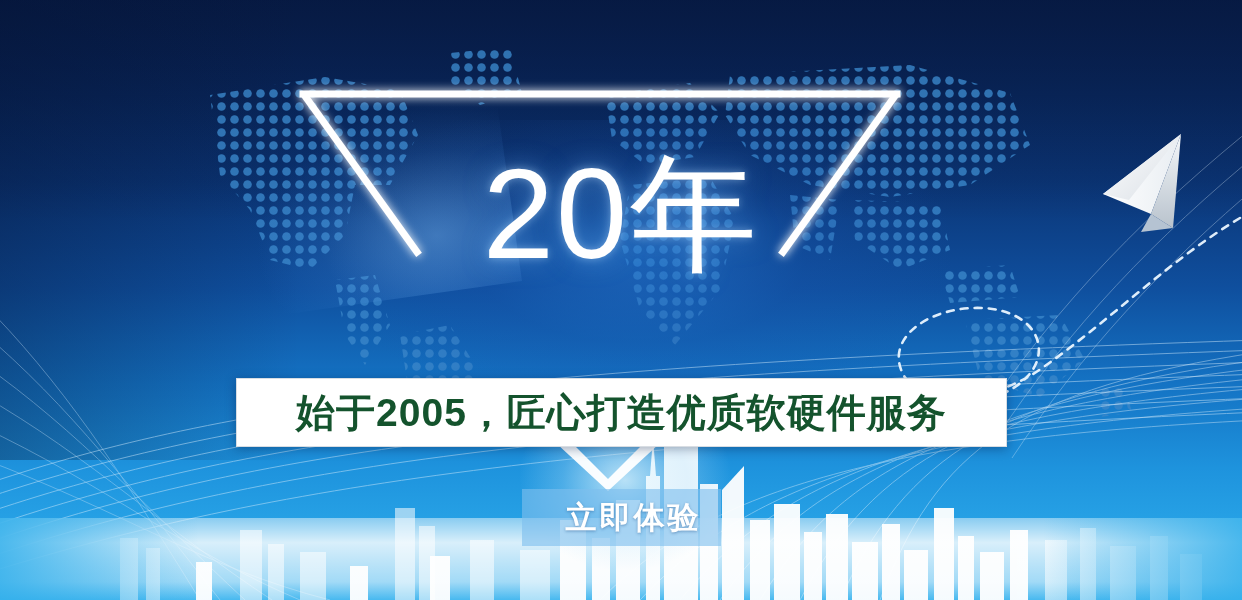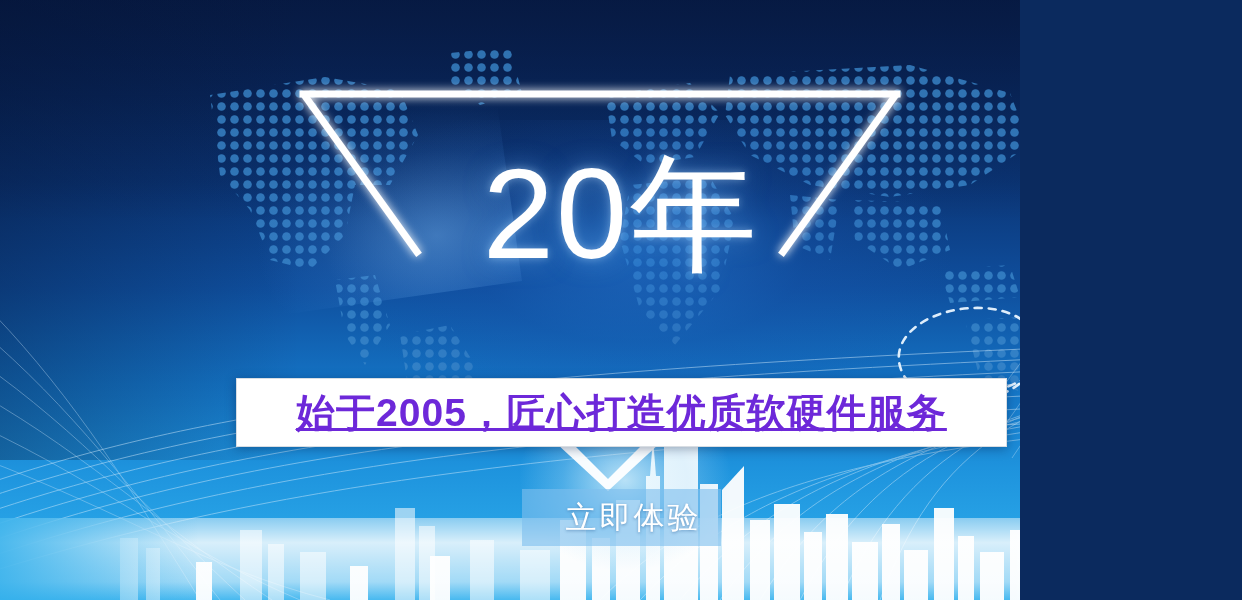--- a/index.html
+++ b/index.html
@@ -5,21 +5,21 @@
 <style>
   * { margin:0; padding:0; box-sizing:border-box; }
   html,body { background:#0b2a5e; }
   body {
     font-family:"Liberation Sans","DejaVu Sans",sans-serif;
     -webkit-font-smoothing:antialiased;
   }
 
   .banner {
     position:relative;
-    width:1020px;
+    width:1242px;
     height:600px;
     overflow:hidden;
     background:linear-gradient(to bottom,
        #0a2357 0%,
        #0a2a63 14%,
        #0b3576 30%,
        #0f4f9e 48%,
        #1473c4 64%,
        #1e93dd 78%,
        #29a6e8 90%,
@@ -122,44 +122,43 @@
     position:absolute;
     left:236px; top:378px;
     width:771px; height:69px;
     background:#ffffff;
     border:1px solid #d8dde3;
     box-shadow:0 2px 10px rgba(3,20,60,.35);
     display:flex; align-items:center; justify-content:center;
     z-index:7;
   }
   .subbar-text {
-    color:#6d28d9;
+    color:#14532d;
     font-size:39px;
     font-weight:700;
     letter-spacing:1px;
     white-space:nowrap;
-    text-decoration:underline;
   }
 
   .chevron { position:absolute; left:556px; top:443px; width:104px; height:48px; z-index:6; pointer-events:none; }
 
   .cta {
     position:absolute;
     left:522px; top:489px;
     width:199px; height:57px;
     background:rgba(126,190,238,.62);
     border:none;
     display:flex; align-items:center; justify-content:center;
     cursor:pointer;
     z-index:8;
   }
   .cta-text {
     color:#ffffff;
     font-size:31px;
-    font-weight:400;
+    font-weight:700;
     letter-spacing:3px;
     text-shadow:0 1px 3px rgba(20,70,130,.45);
     margin-left:24px;
   }
 </style>
 </head>
 <body>
 
 <div class="banner">
 

